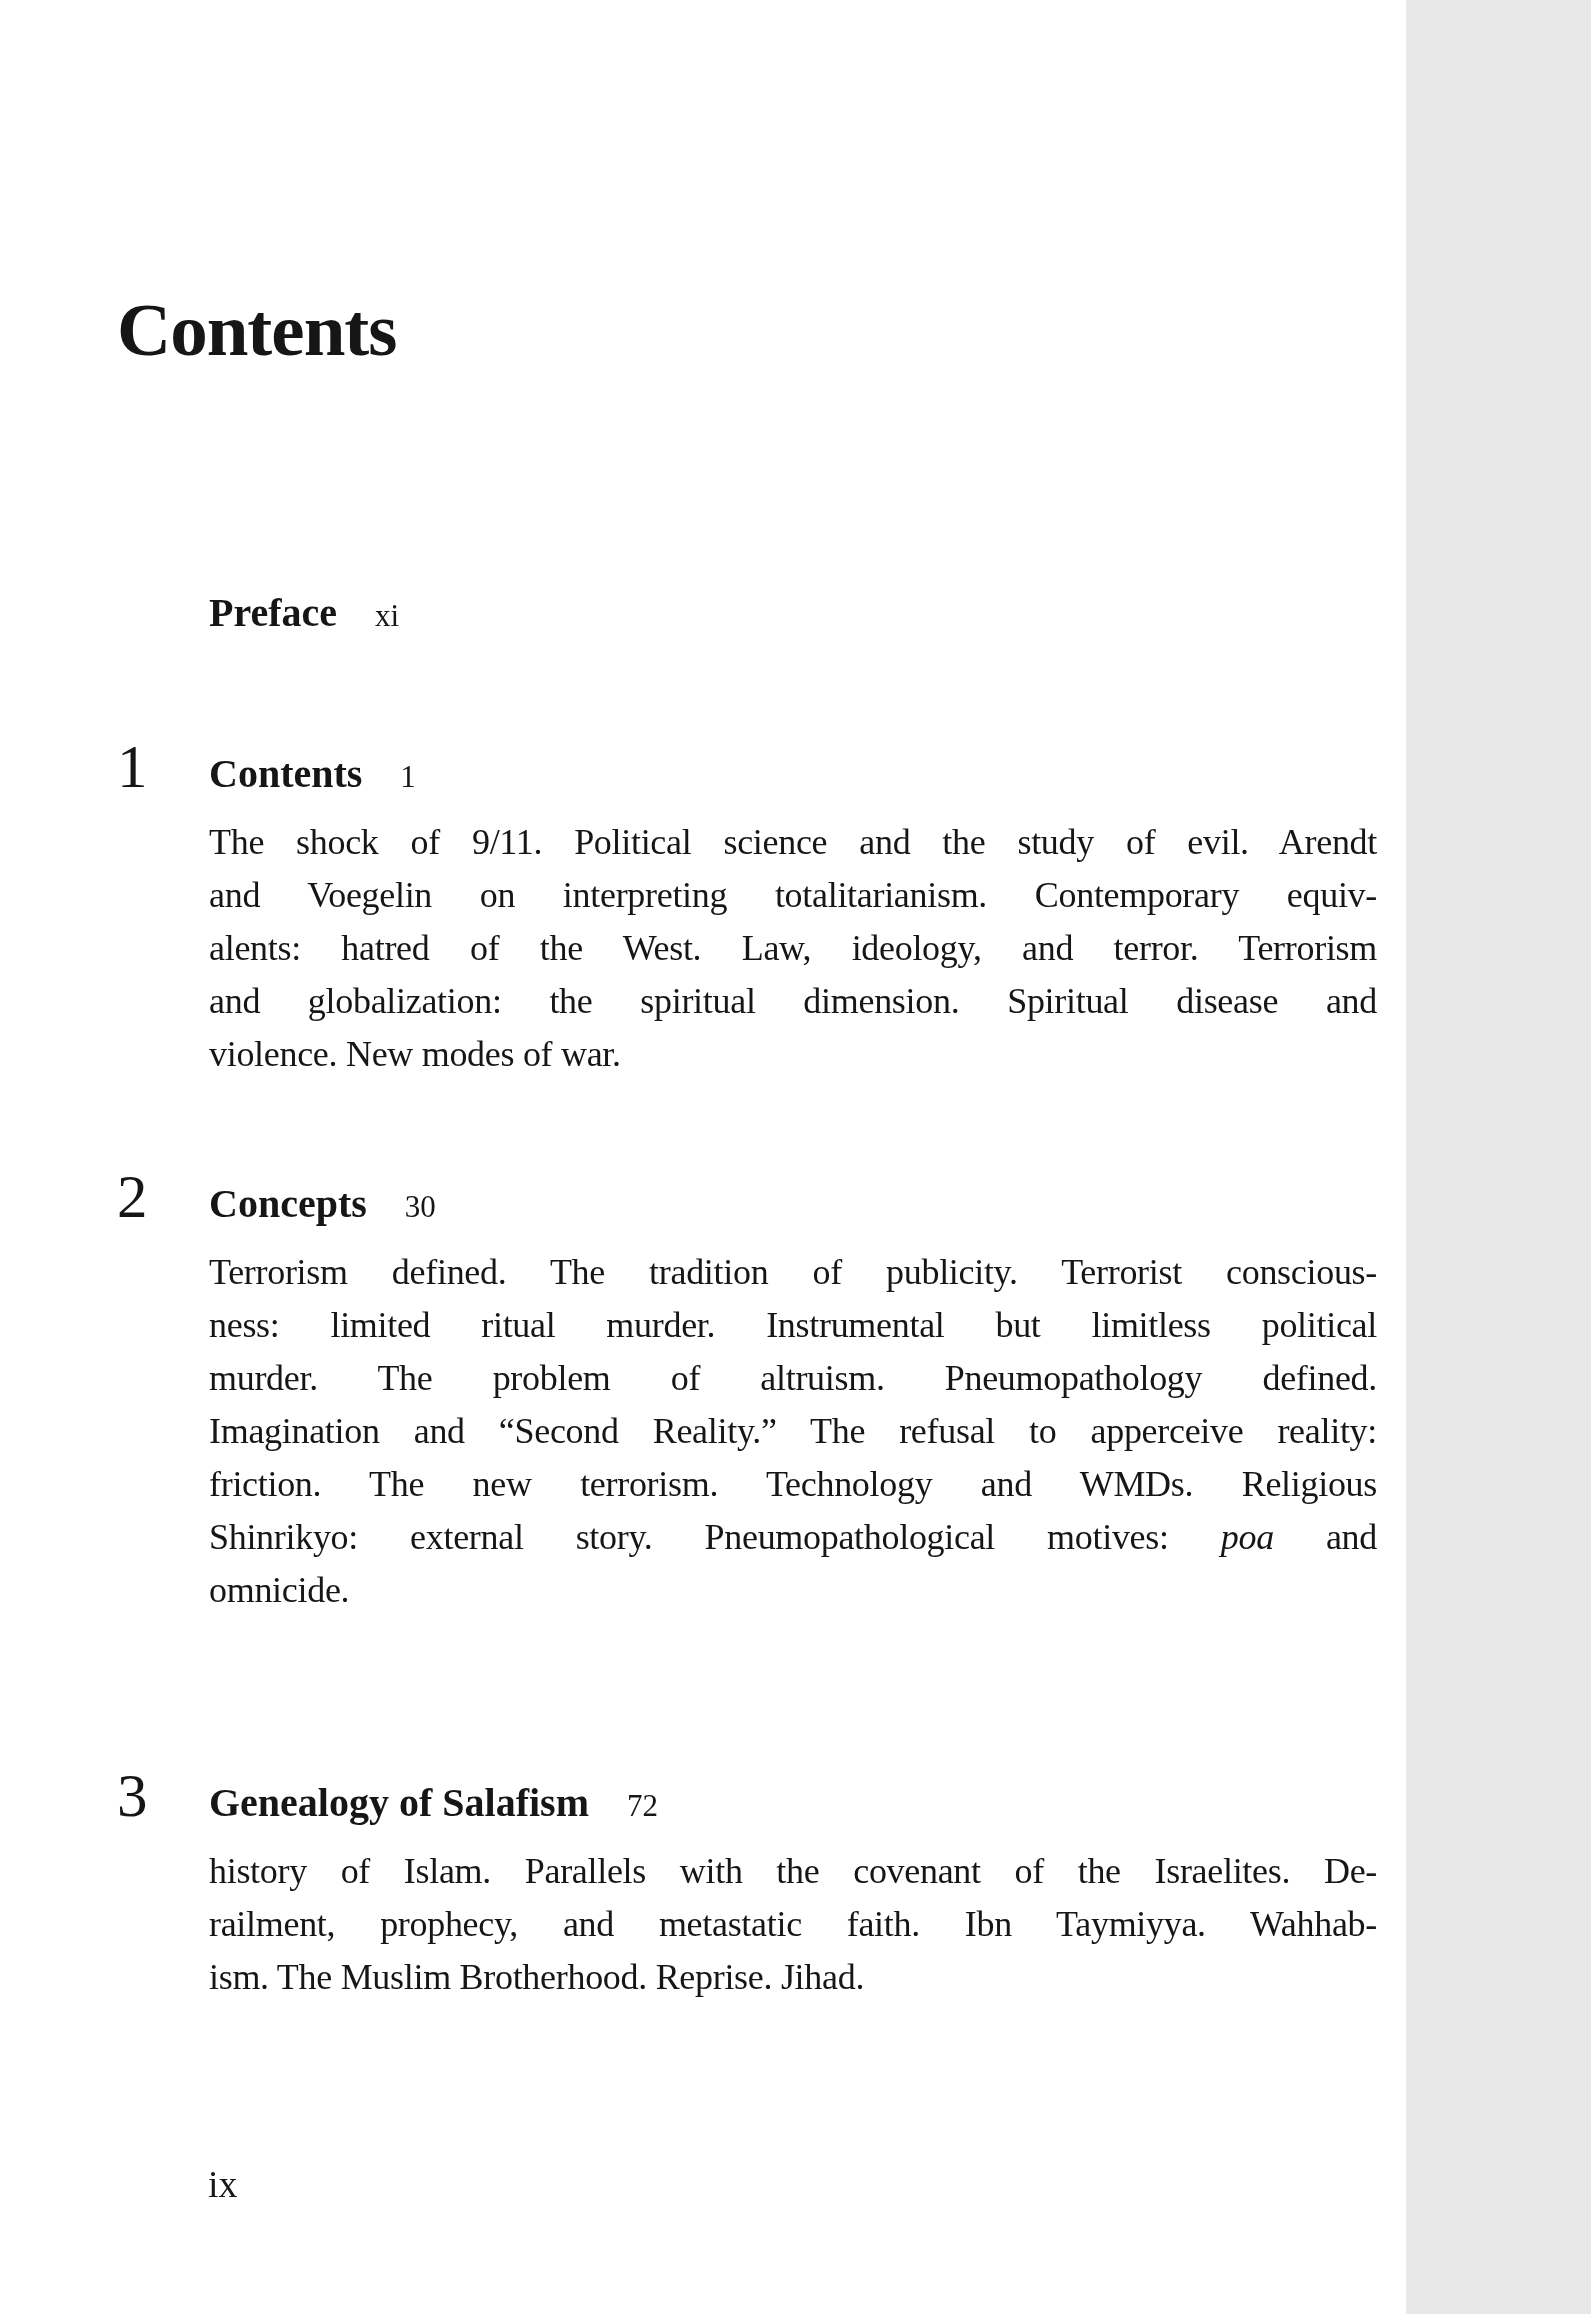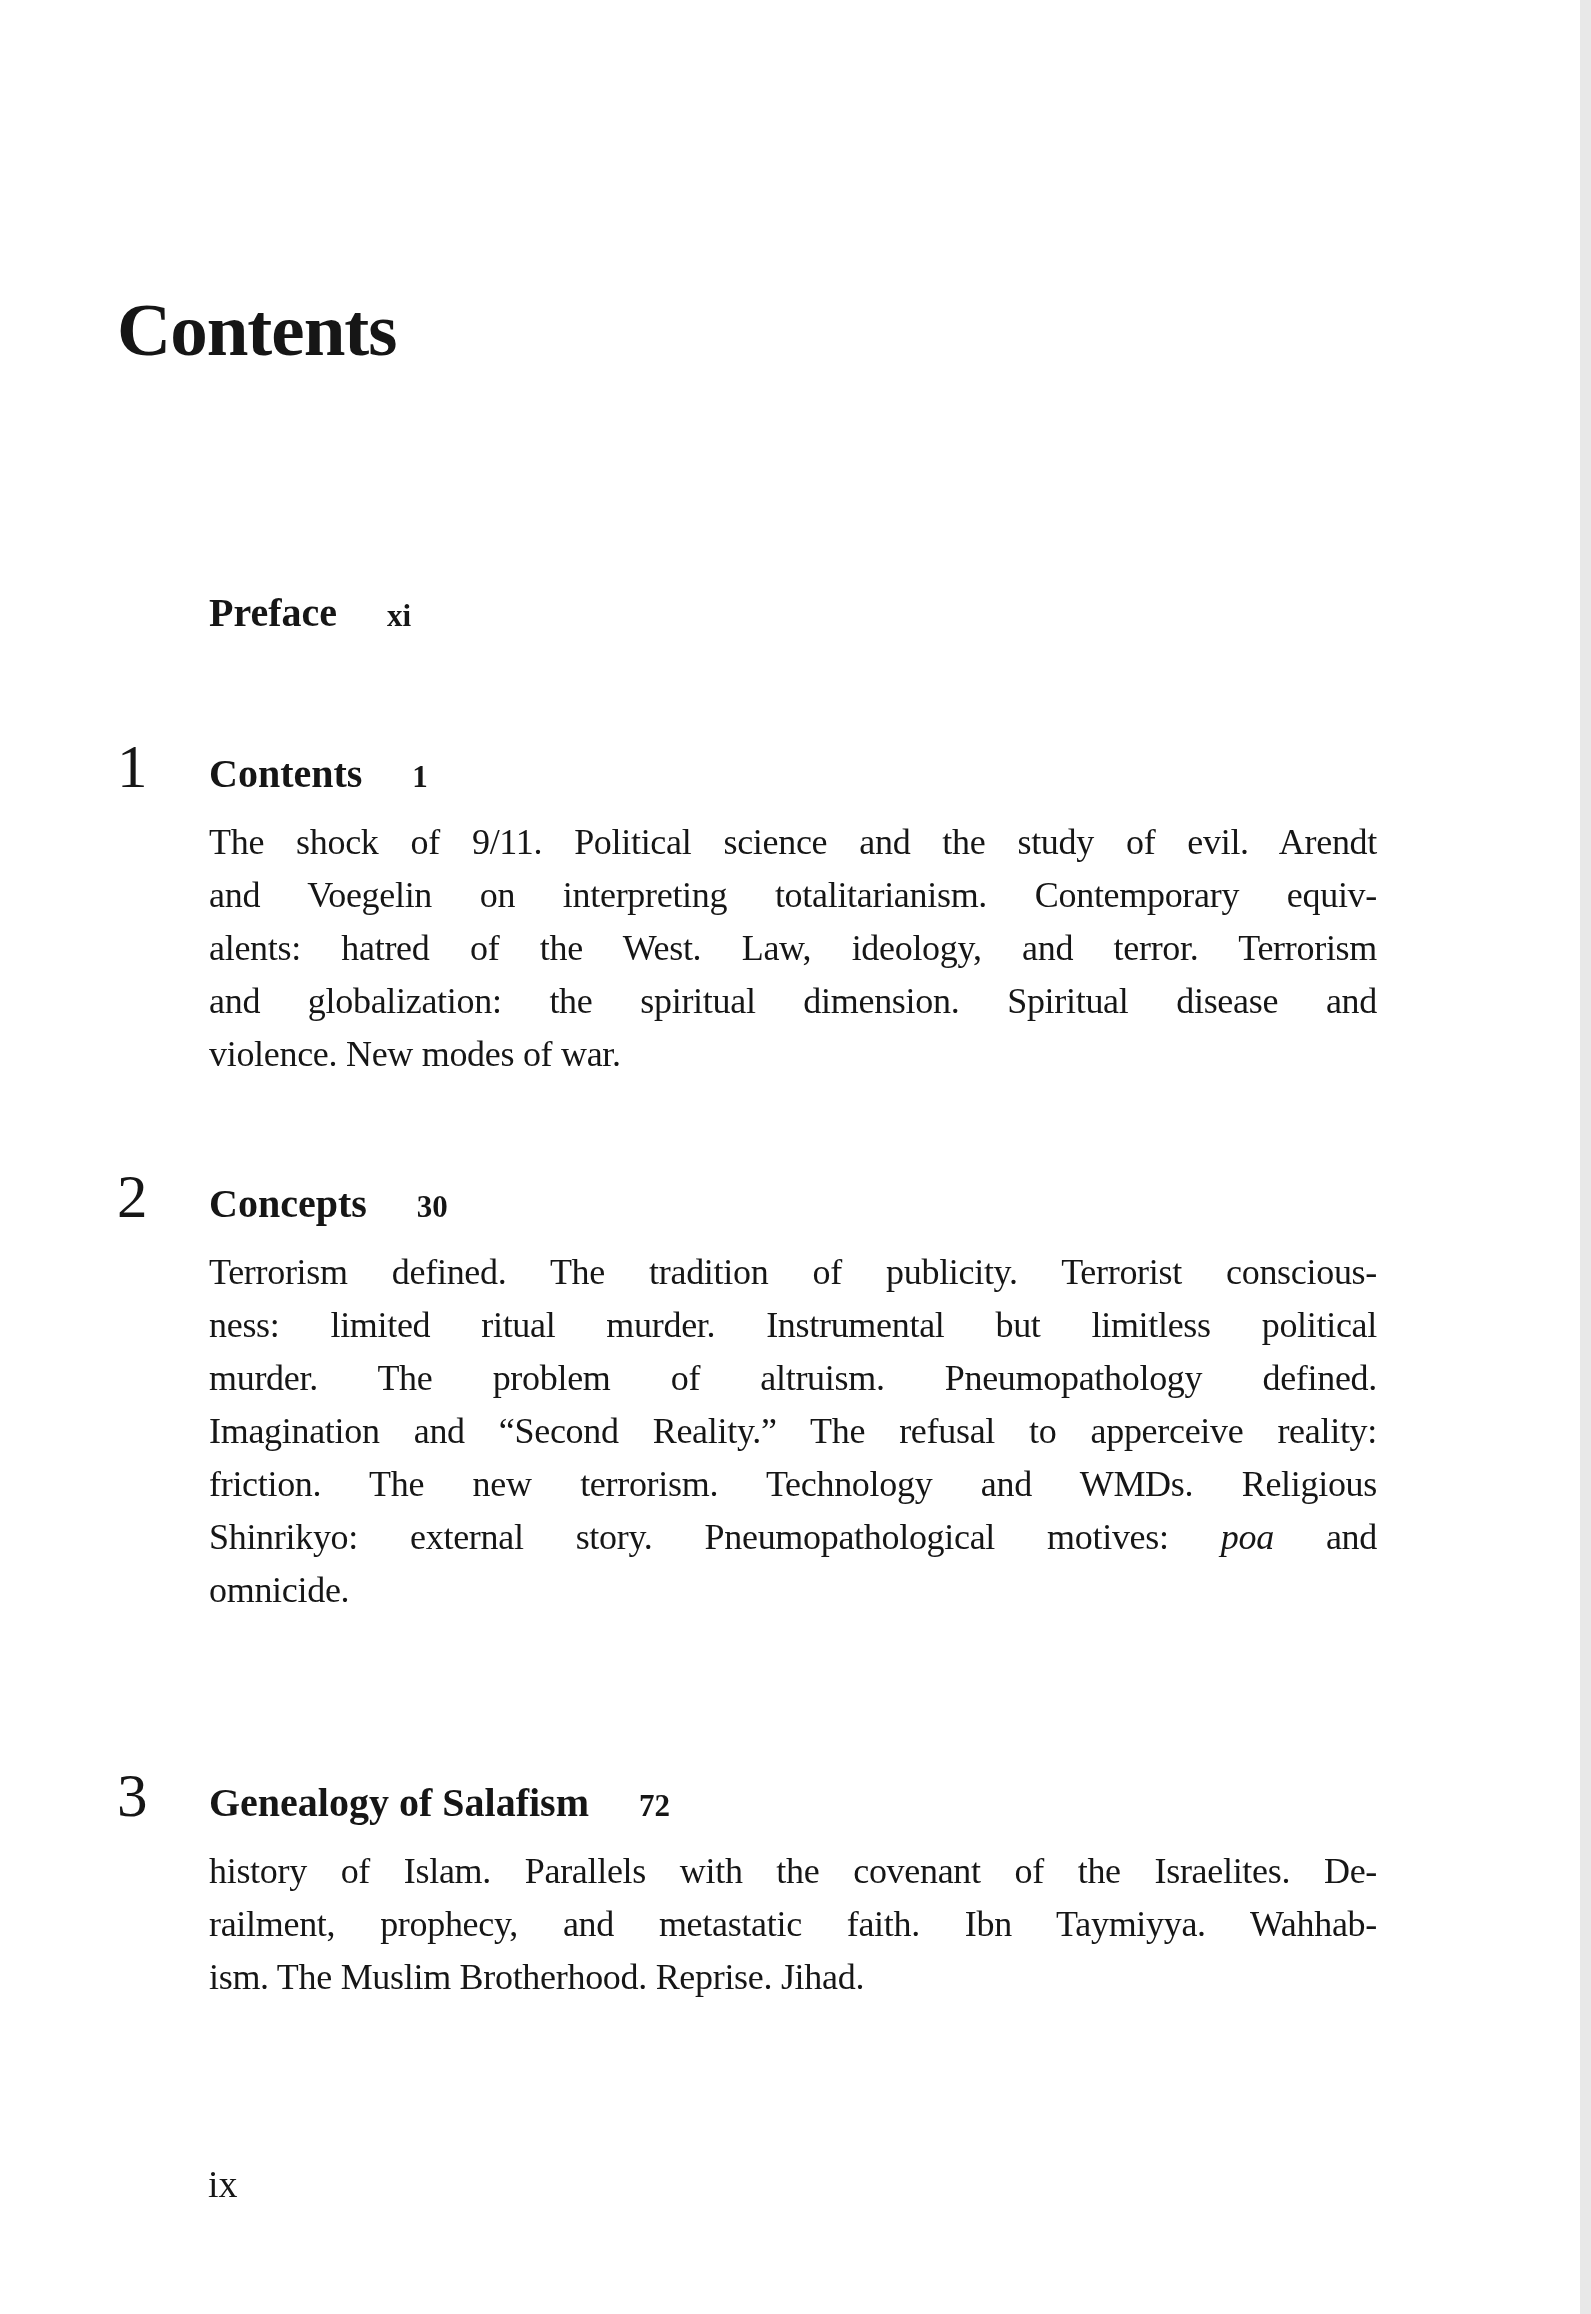--- a/index.html
+++ b/index.html
@@ -1,34 +1,34 @@
 <!DOCTYPE html>
 <html><head>
 <meta charset="utf-8">
 <style>
   html,body{margin:0;padding:0;background:#e8e8e8;}
   #page{
     position:relative;
-    width:1580px;height:2314px;
+    width:1406px;height:2314px;
     background:#ffffff;
     font-family:"Liberation Serif", serif;
     color:#161616;
     overflow:hidden;
   }
   .section{position:absolute;left:117px;width:1260px;}
   h1.book-title{
     margin:0;font-size:75px;line-height:1;font-weight:700;letter-spacing:-1px;
   }
   .chrow{display:flex;align-items:baseline;margin:0 0 11.5px 0;}
   .chnum{
     flex:0 0 92px;width:92px;font-size:61px;font-weight:400;line-height:1.15;
   }
   .indent{padding-left:92px;}
   .chtitle{font-size:40px;font-weight:700;line-height:1.2;}
-  .chpage{font-size:31px;font-weight:700;margin-left:50px;}
+  .chpage{font-size:31px;font-weight:400;margin-left:38px;}
   .desc{margin-left:92px;width:1168px;margin-top:14px;}
   .jline{
     font-size:36px;line-height:53px;letter-spacing:-0.3px;
     text-align:justify;text-align-last:justify;
   }
   .jlast{text-align:right;text-align-last:left;}
   .it{font-style:italic;}
   #folio{
     position:absolute;left:208px;top:2162px;width:1168px;
     text-align:left;font-size:38px;

